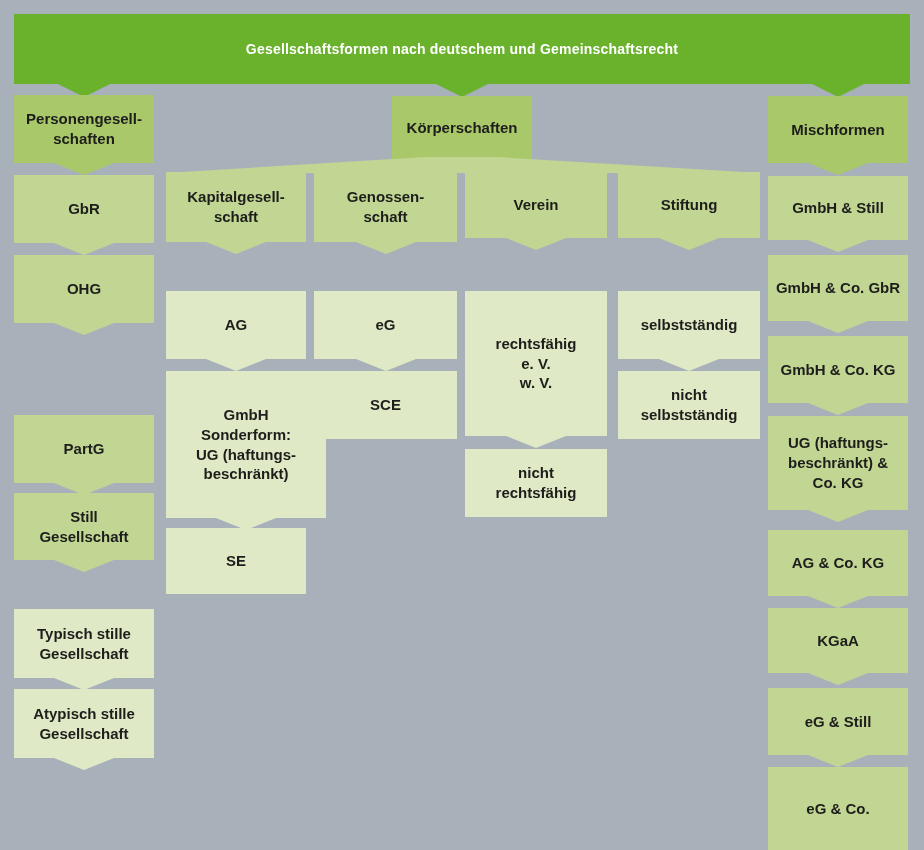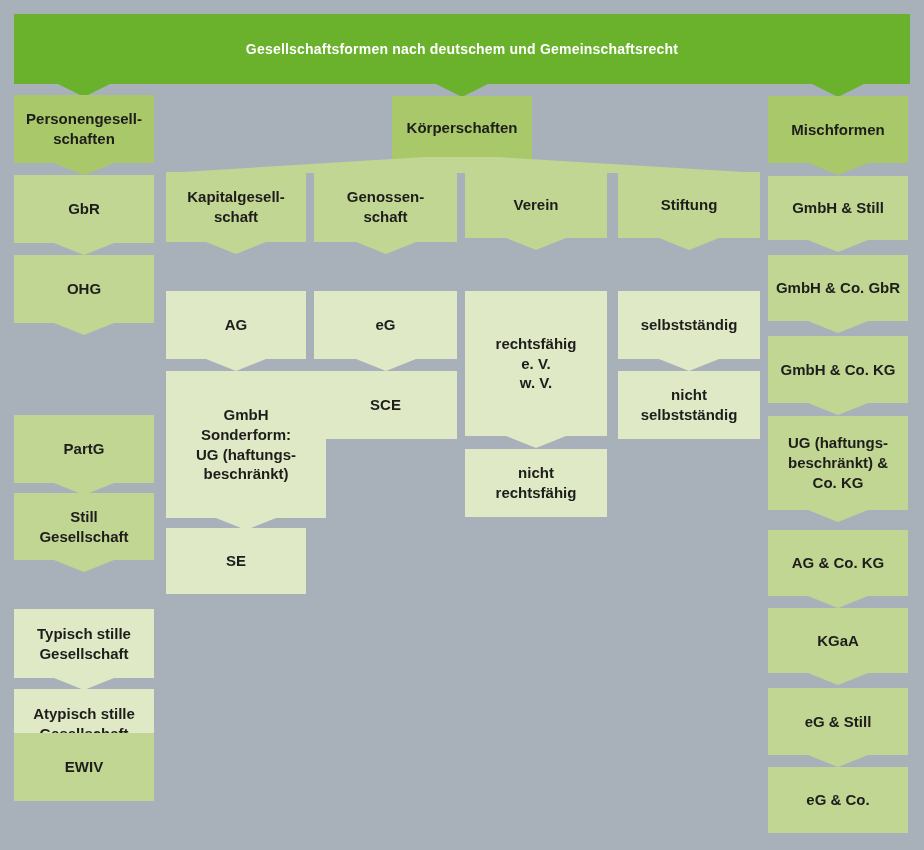--- a/index.html
+++ b/index.html
@@ -84,23 +84,20 @@
   <div class="box v-sub" style="left:14px;top:573px;width:140px;height:69px">
     <span class="lbl">Typisch stille
 Gesellschaft</span>
     <i class="tab"></i>
   </div>
   <div class="box v-sub" style="left:14px;top:653px;width:140px;height:69px">
     <span class="lbl">Atypisch stille
 Gesellschaft</span>
     <i class="tab"></i>
   </div>
-  <div class="box v-node" style="left:14px;top:733px;width:140px;height:68px">
-    <span class="lbl">EWIV</span>
-  </div>
 
   <div class="box v-node" style="left:166px;top:172px;width:140px;height:70px">
     <span class="lbl">Kapitalgesell-
 schaft</span>
     <i class="tab"></i>
   </div>
   <div class="box v-sub" style="left:166px;top:255px;width:140px;height:68px">
     <span class="lbl">AG</span>
     <i class="tab"></i>
   </div>
@@ -179,17 +176,17 @@
     <i class="tab"></i>
   </div>
   <div class="box v-node" style="left:768px;top:608px;width:140px;height:65px">
     <span class="lbl">KGaA</span>
     <i class="tab"></i>
   </div>
   <div class="box v-node" style="left:768px;top:688px;width:140px;height:67px">
     <span class="lbl">eG &amp; Still</span>
     <i class="tab"></i>
   </div>
-  <div class="box v-node" style="left:768px;top:767px;width:140px;height:66px">
+  <div class="box v-node" style="left:768px;top:767px;width:140px;height:84px">
     <span class="lbl">eG &amp; Co.</span>
   </div>
 
 </div>
 
 </body></html>

